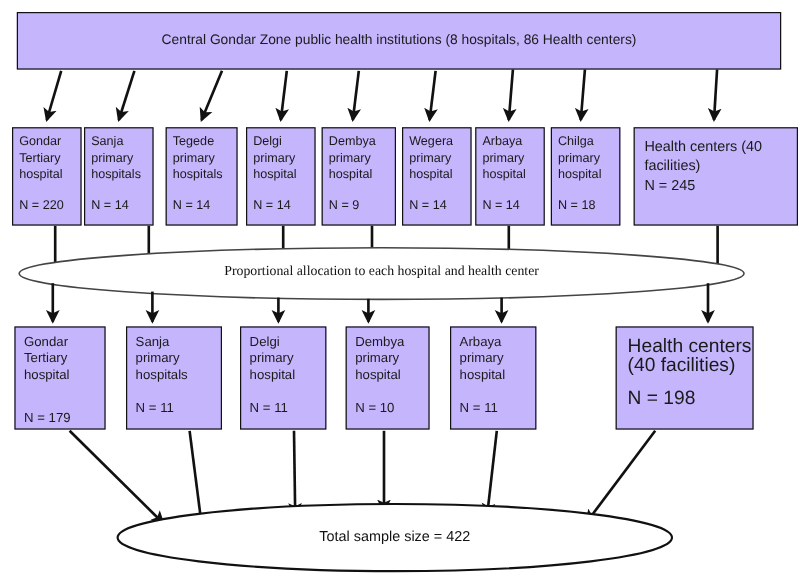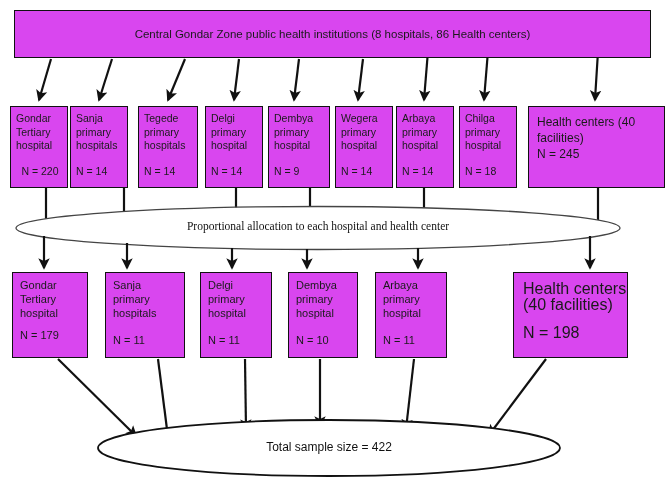--- a/index.html
+++ b/index.html
@@ -20,21 +20,21 @@
     left: 0;
     top: 0;
     width: 669px;
     height: 482px;
     pointer-events: none;
   }
   .node {
     position: absolute;
     box-sizing: border-box;
     border: 1.6px solid #111111;
-    background: #d946ef;
+    background: #c4b5fd;
     font-family: "Liberation Sans", sans-serif;
     color: #1a1a1a;
     overflow: hidden;
   }
   .node .lines {
     position: absolute;
     left: 5px;
     right: 3px;
     top: 5px;
   }
@@ -147,21 +147,21 @@
 
   <div class="node top-node">
     <span>Central Gondar Zone public health institutions (8 hospitals, 86 Health centers)</span>
   </div>
 
   <div class="node r2" style="left:10px;width:58px;">
     <div class="lines">
       <span class="ln">Gondar</span>
       <span class="ln">Tertiary</span>
       <span class="ln">hospital</span>
-      <span class="nval" style="margin-top:12px;text-align:center;">N = 220</span>
+      <span class="nval" style="margin-top:12px;">N = 220</span>
     </div>
   </div>
 
   <div class="node r2" style="left:70px;width:58px;">
     <div class="lines">
       <span class="ln">Sanja</span>
       <span class="ln">primary</span>
       <span class="ln">hospitals</span>
       <span class="nval" style="margin-top:12px;">N = 14</span>
     </div>
@@ -229,21 +229,21 @@
     </div>
   </div>
 
   <div class="ellipse-label ell1-label">Proportional allocation to each hospital and health center</div>
 
   <div class="node r3" style="left:12px;width:76px;">
     <div class="lines" style="left:7px;">
       <span class="ln">Gondar</span>
       <span class="ln">Tertiary</span>
       <span class="ln">hospital</span>
-      <span class="nval" style="margin-top:8px;">N = 179</span>
+      <span class="nval" style="margin-top:22px;">N = 179</span>
     </div>
   </div>
 
   <div class="node r3" style="left:105px;width:80px;">
     <div class="lines" style="left:7px;">
       <span class="ln">Sanja</span>
       <span class="ln">primary</span>
       <span class="ln">hospitals</span>
       <span class="nval" style="margin-top:13px;">N = 11</span>
     </div>

